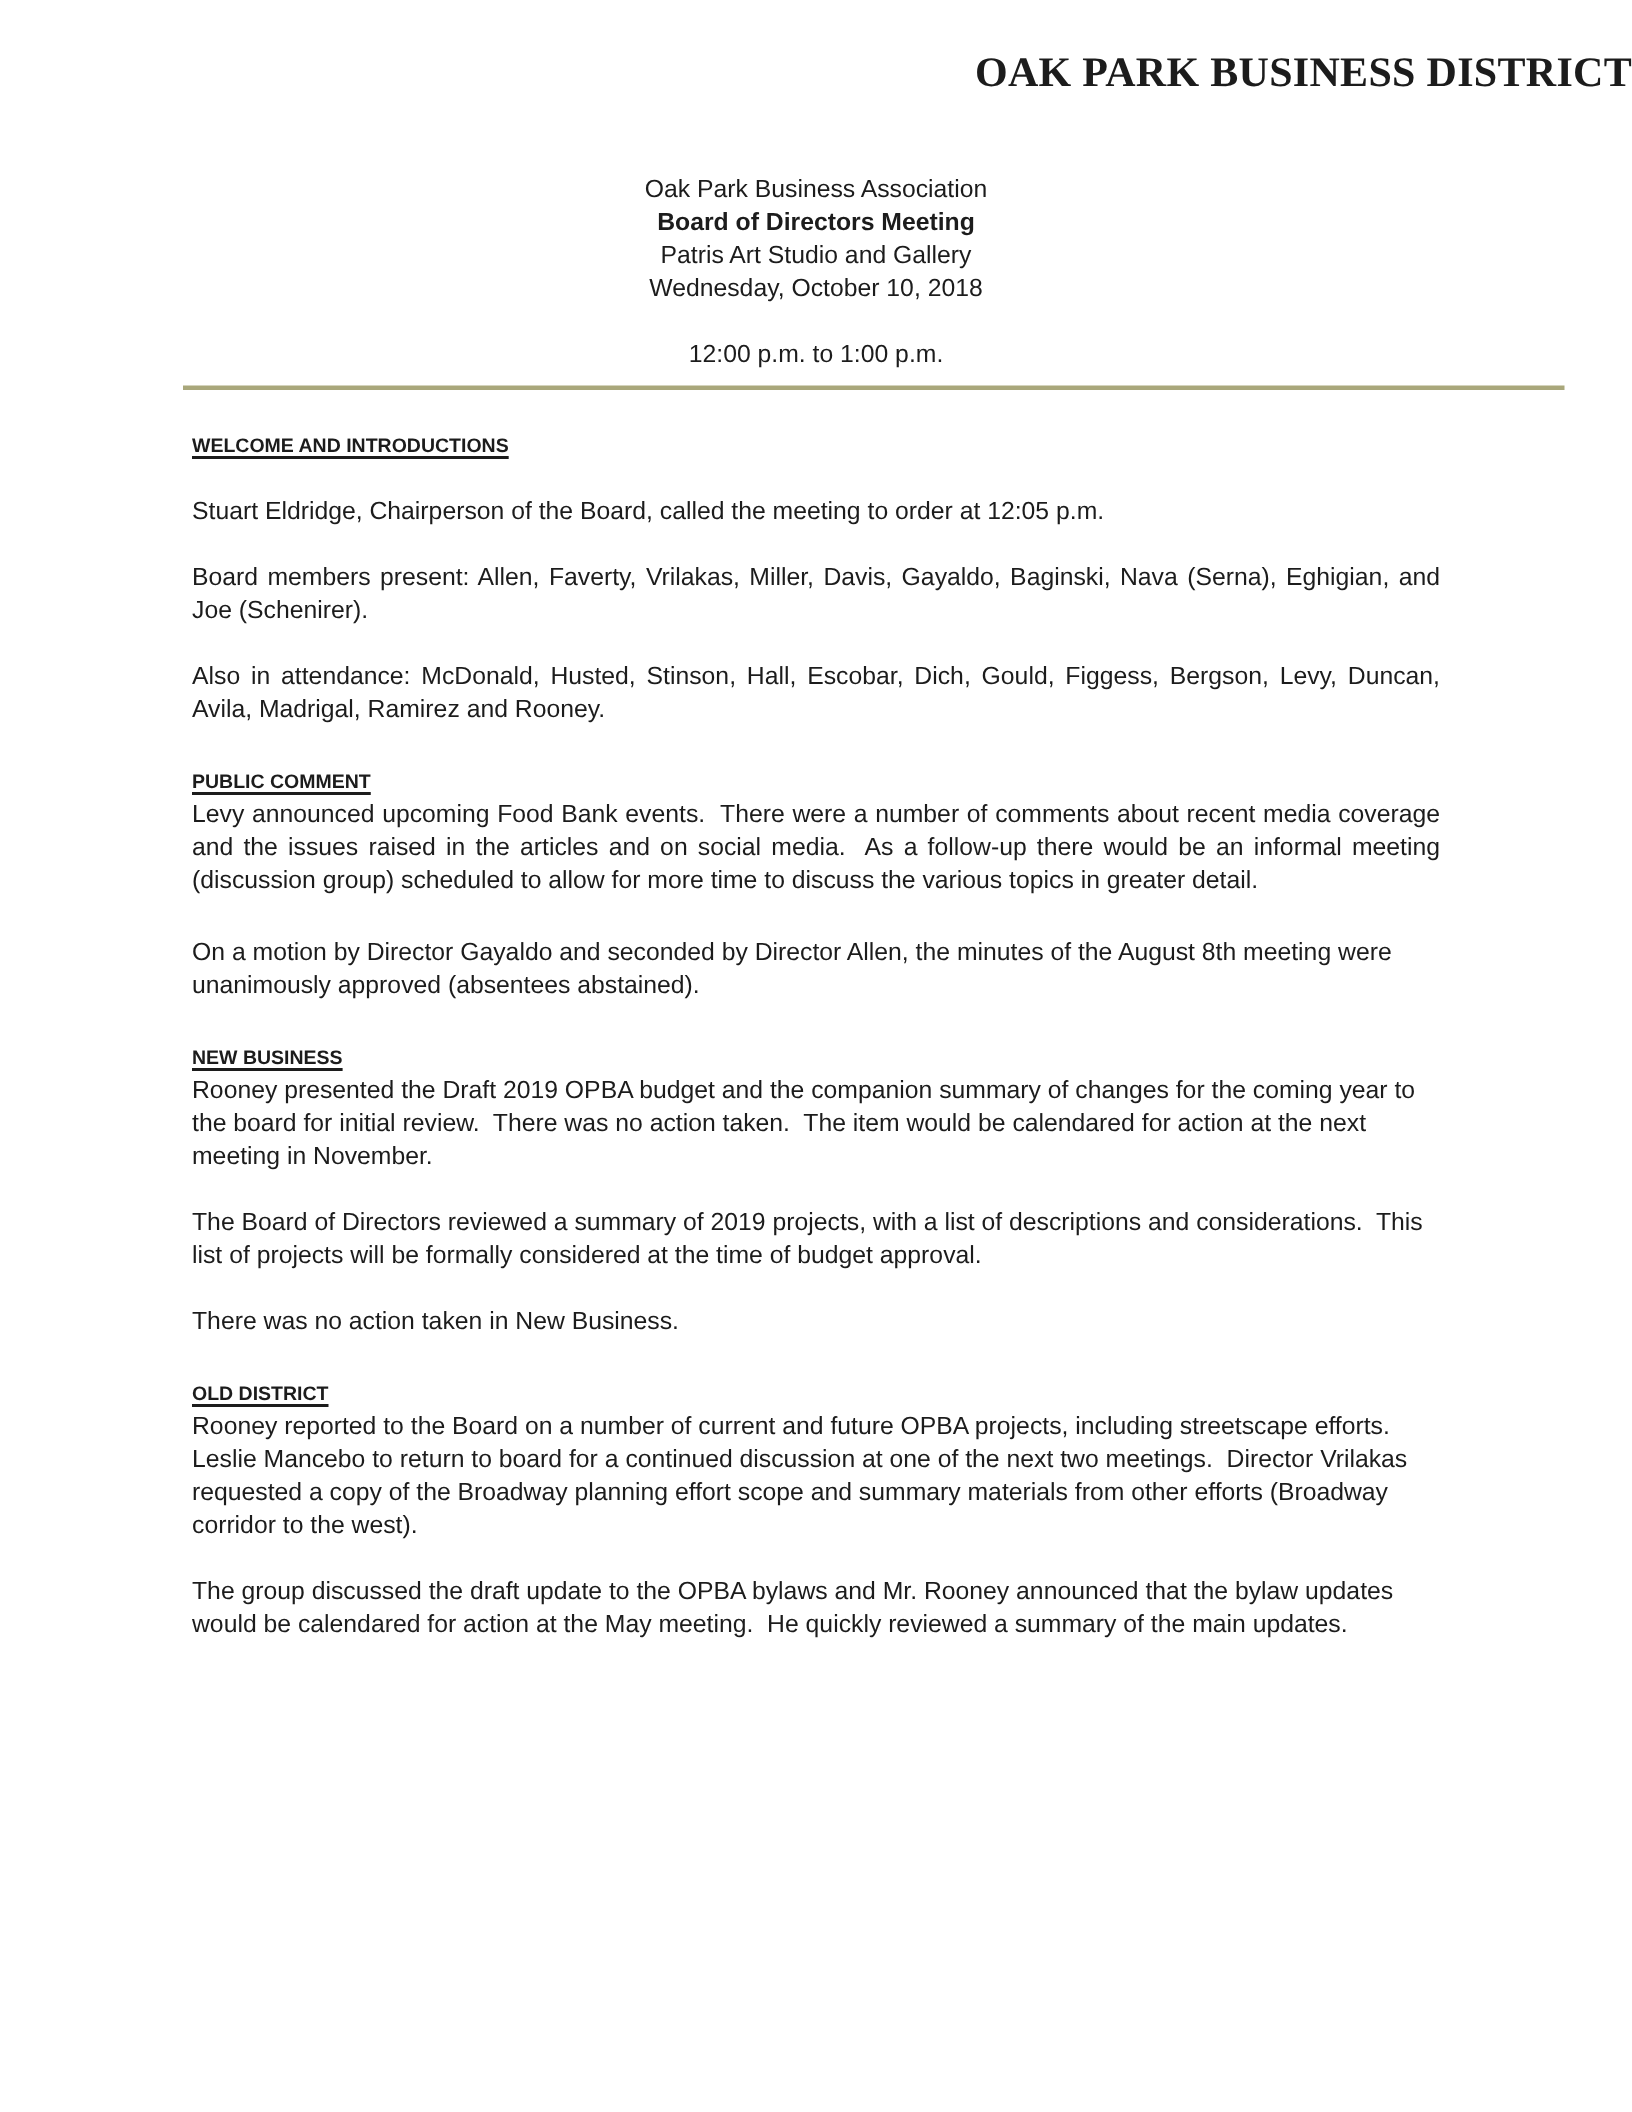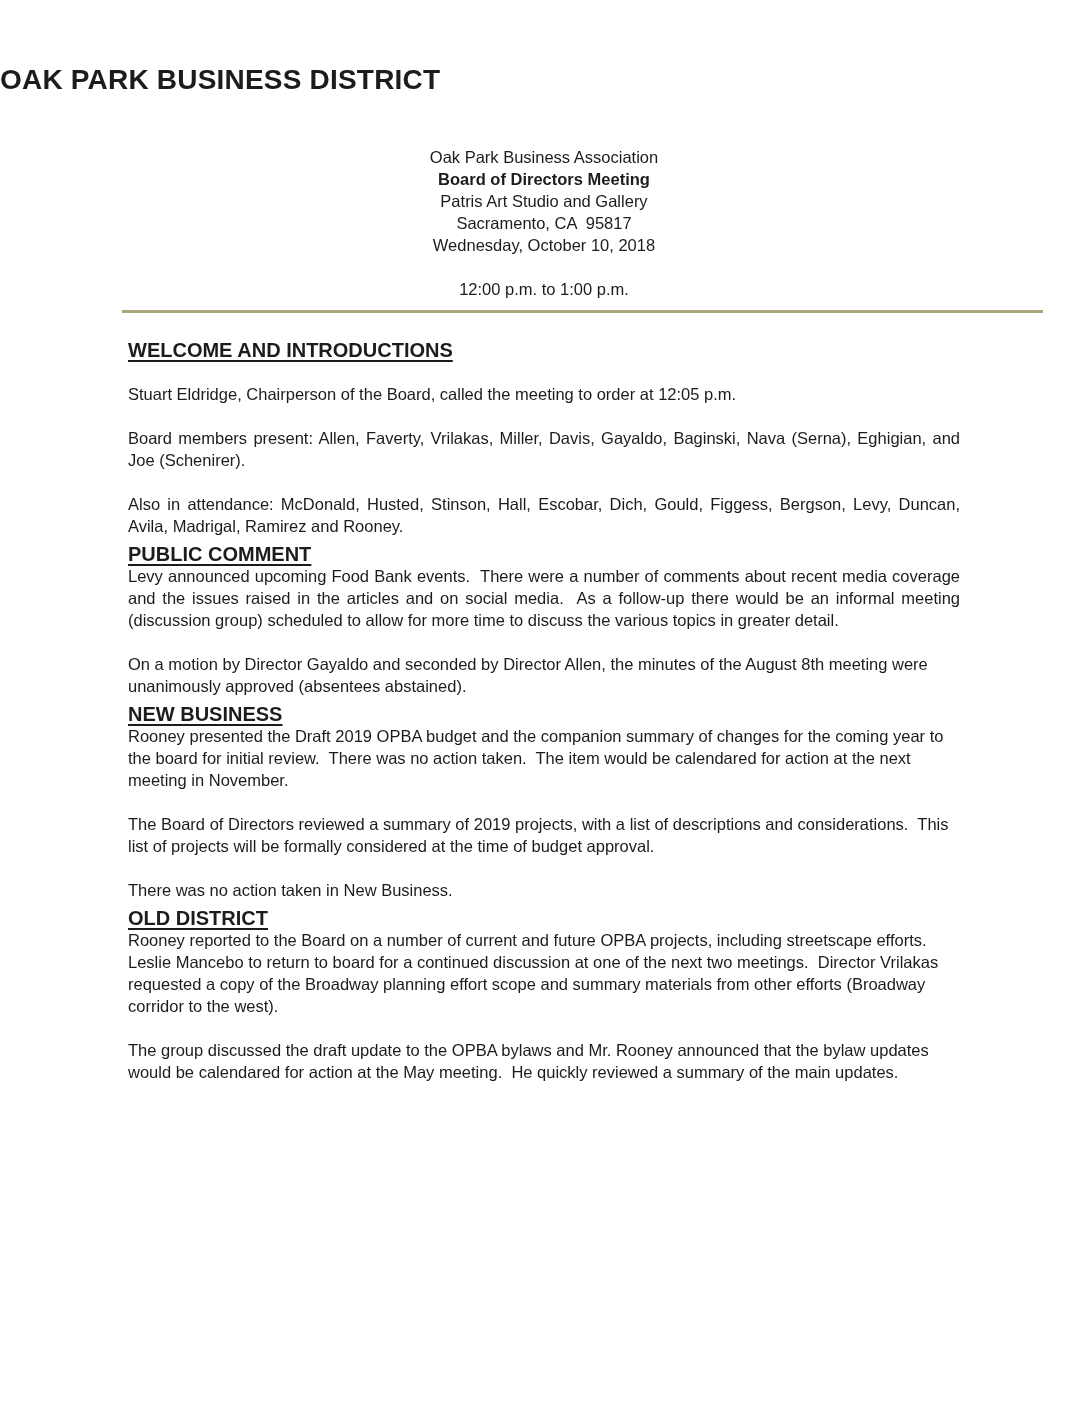--- a/index.html
+++ b/index.html
@@ -11,26 +11,27 @@
   .page {
     position: relative;
     width: 1088px;
     height: 1408px;
     background: #ffffff;
     font-family: "Liberation Sans", sans-serif;
     color: #1c1c1c;
     overflow: hidden;
   }
   .doc-title {
-    padding-top: 62px;
-    text-align: left;
+    padding-top: 31px;
+    text-align: right;
     font-size: 28px;
     line-height: 36px;
     font-weight: bold;
     letter-spacing: 0.2px;
+    font-family: Liberation Serif, serif;
   }
   .meeting-info {
     margin-top: 48px;
     text-align: center;
     font-size: 16.5px;
     line-height: 22px;
     white-space: pre-wrap;
   }
   .info-line { margin: 0; }
   .info-line.bold { font-weight: bold; }
@@ -49,44 +50,44 @@
     background: #a9a77b;
   }
   .content {
     margin-top: 26px;
     margin-left: 128px;
     width: 832px;
     font-size: 16.5px;
     line-height: 22px;
   }
   section { margin: 0; }
-  section + section { margin-top: 6px; }
+  section + section { margin-top: 26px; }
   h2 {
     margin: 0;
-    font-size: 20px;
+    font-size: 13px;
     line-height: 22px;
     font-weight: bold;
     text-decoration: underline;
     text-decoration-thickness: 1.5px;
     text-underline-offset: 3px;
   }
   p {
     margin: 22px 0 0 0;
     white-space: pre-wrap;
   }
   h2:not(.gap-after) + p { margin-top: 0; }
   p.justify { text-align: justify; }
 </style>
 </head>
 <body>
 
 <div class="page" style="color: rgb(28, 28, 28);">
   <div class="doc-title">OAK PARK BUSINESS DISTRICT</div>
 
-  <div class="meeting-info"><div class="info-line">Oak Park Business Association</div><div class="info-line bold">Board of Directors Meeting</div><div class="info-line">Patris Art Studio and Gallery</div><div class="info-line">Sacramento, CA  95817</div><div class="info-line">Wednesday, October 10, 2018</div></div>
+  <div class="meeting-info"><div class="info-line">Oak Park Business Association</div><div class="info-line bold">Board of Directors Meeting</div><div class="info-line">Patris Art Studio and Gallery</div><div class="info-line">Wednesday, October 10, 2018</div></div>
 
   <div class="time-line">12:00 p.m. to 1:00 p.m.</div>
 
   <div class="header-rule" style="background: rgb(169, 167, 123);"></div>
 
   <div class="content">
       <section>
         <h2 class="gap-after">WELCOME AND INTRODUCTIONS</h2>
         <p>Stuart Eldridge, Chairperson of the Board, called the meeting to order at 12:05 p.m.</p>
         <p class="justify">Board members present: Allen, Faverty, Vrilakas, Miller, Davis, Gayaldo, Baginski, Nava (Serna), Eghigian, and Joe (Schenirer).</p>

